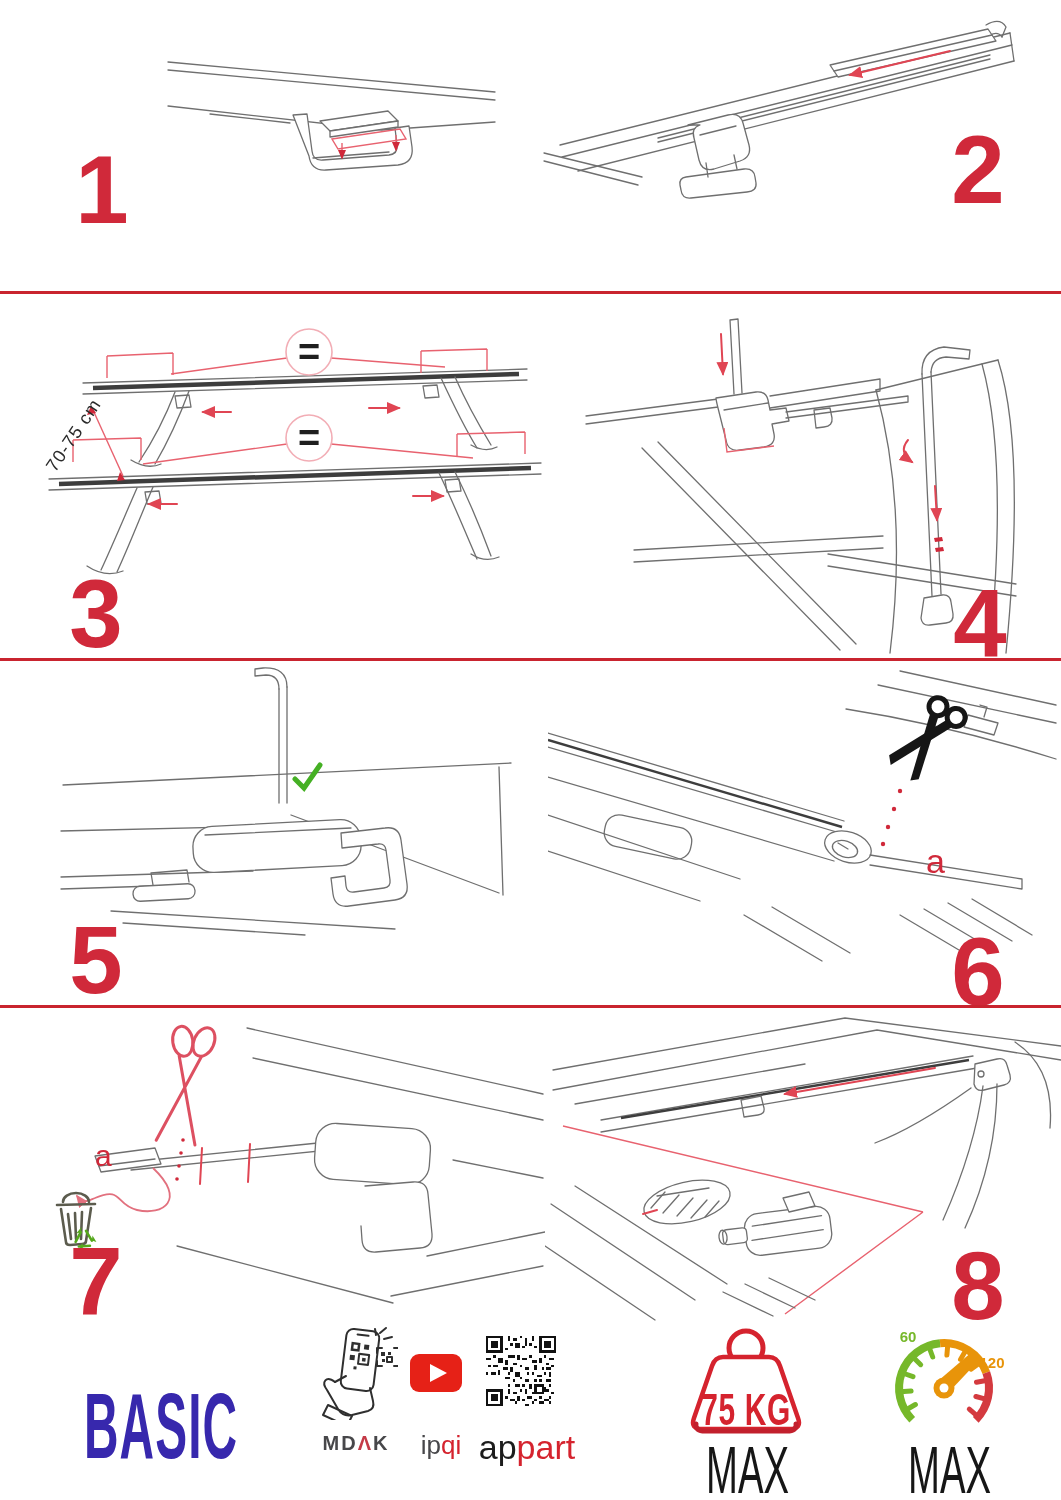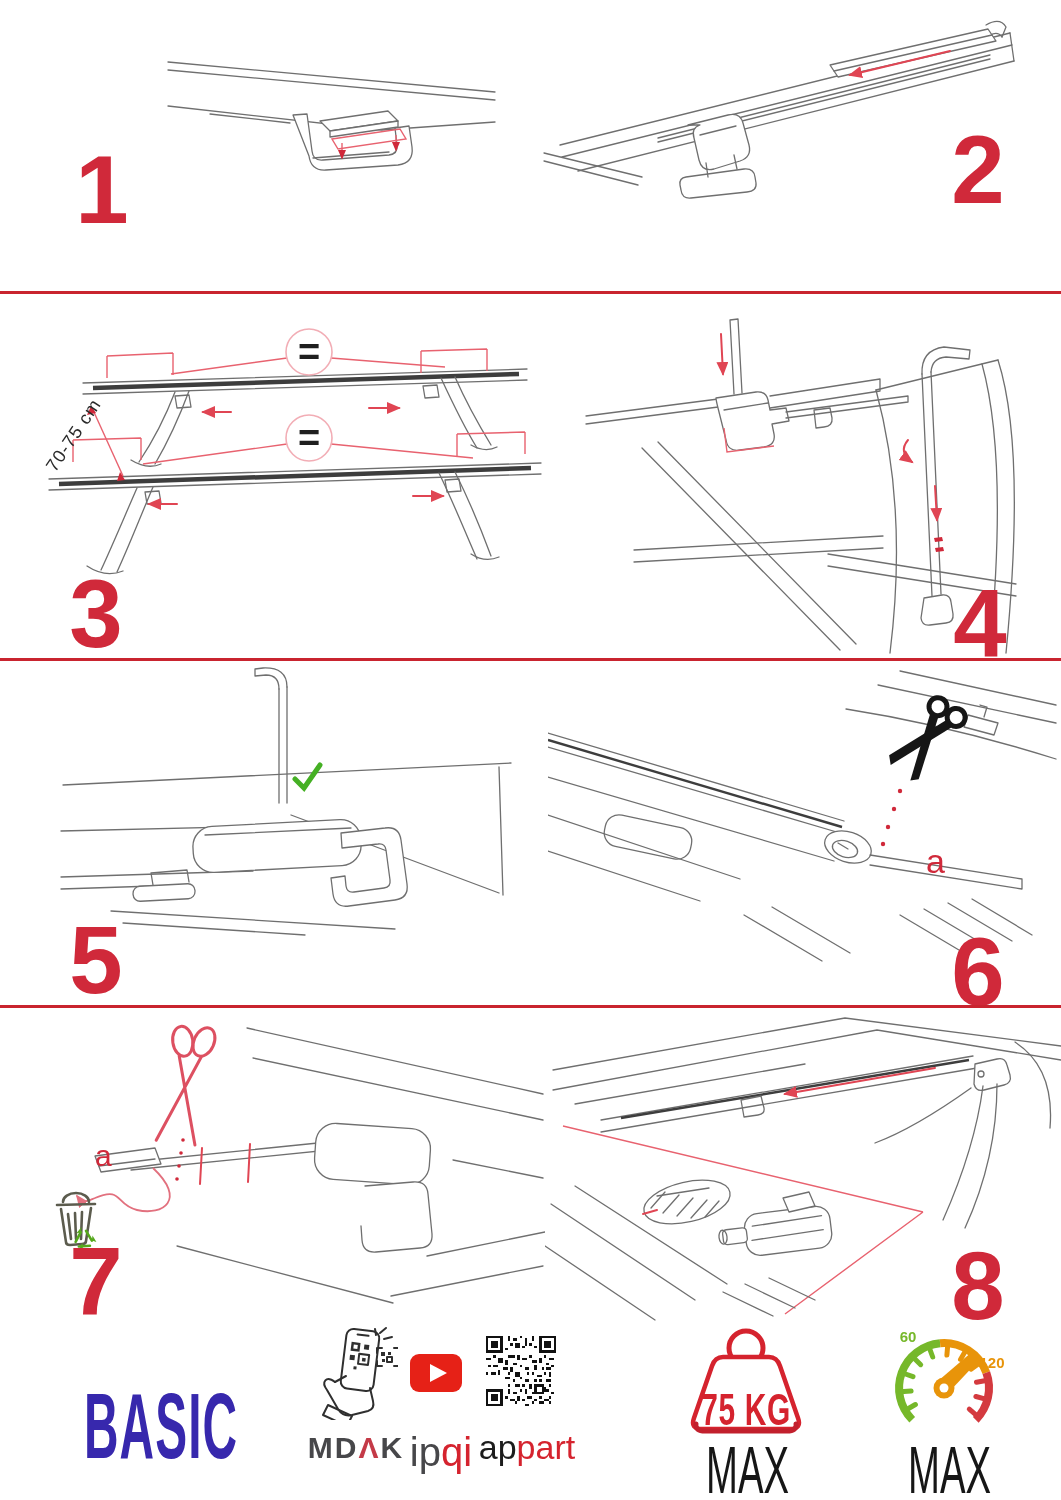--- a/index.html
+++ b/index.html
@@ -10,22 +10,22 @@
   .stepnum{position:absolute;width:100px;text-align:center;font-size:96px;line-height:1;
            font-weight:bold;color:#d0293a}
   .divider{position:absolute;left:0;width:100%;height:3px;background:#c9242f}
   .dim-label{position:absolute;font-size:18px;letter-spacing:1px;color:#2b2b2b;white-space:nowrap;
              transform-origin:0 0;transform:rotate(-56deg)}
   .ftext{position:absolute;text-align:center;white-space:nowrap;line-height:1}
   .sx{display:inline-block;transform-origin:center top}
   .basic-logo{font-size:92px;font-weight:bold;letter-spacing:2px;color:#3728ad;
               transform:scaleX(.52);transform-origin:left top}
   .accpart{font-size:52px;font-weight:bold;transform:scaleX(.52);transform-origin:left top}
-  .mdak{font-size:30px;font-weight:bold;letter-spacing:2px;color:#47474a}
-  .ipqi{font-size:40px;color:#47474a}
+  .mdak{font-size:20px;font-weight:bold;letter-spacing:2px;color:#47474a}
+  .ipqi{font-size:26px;color:#47474a}
   .apline{font-size:34px;color:#1c1c1c}
   .red{color:#d5232e}
   .kg-label{font-size:44px;font-weight:bold;color:#d5232e;letter-spacing:1px;transform:scaleX(.68)}
   .max-label{font-size:66px;color:#161616;transform:scaleX(.58)}
   .kmh{font-size:17px;color:#3a3a3a}
   
   .k{stroke:#6f6f6f;stroke-width:1.3;fill:none;stroke-linecap:round;stroke-linejoin:round}
   .k2{stroke:#3d3d3d;stroke-width:4.5;fill:none}
   .kd{stroke:#3d3d3d;stroke-width:2.4;fill:none}
   .w{fill:#fff}

